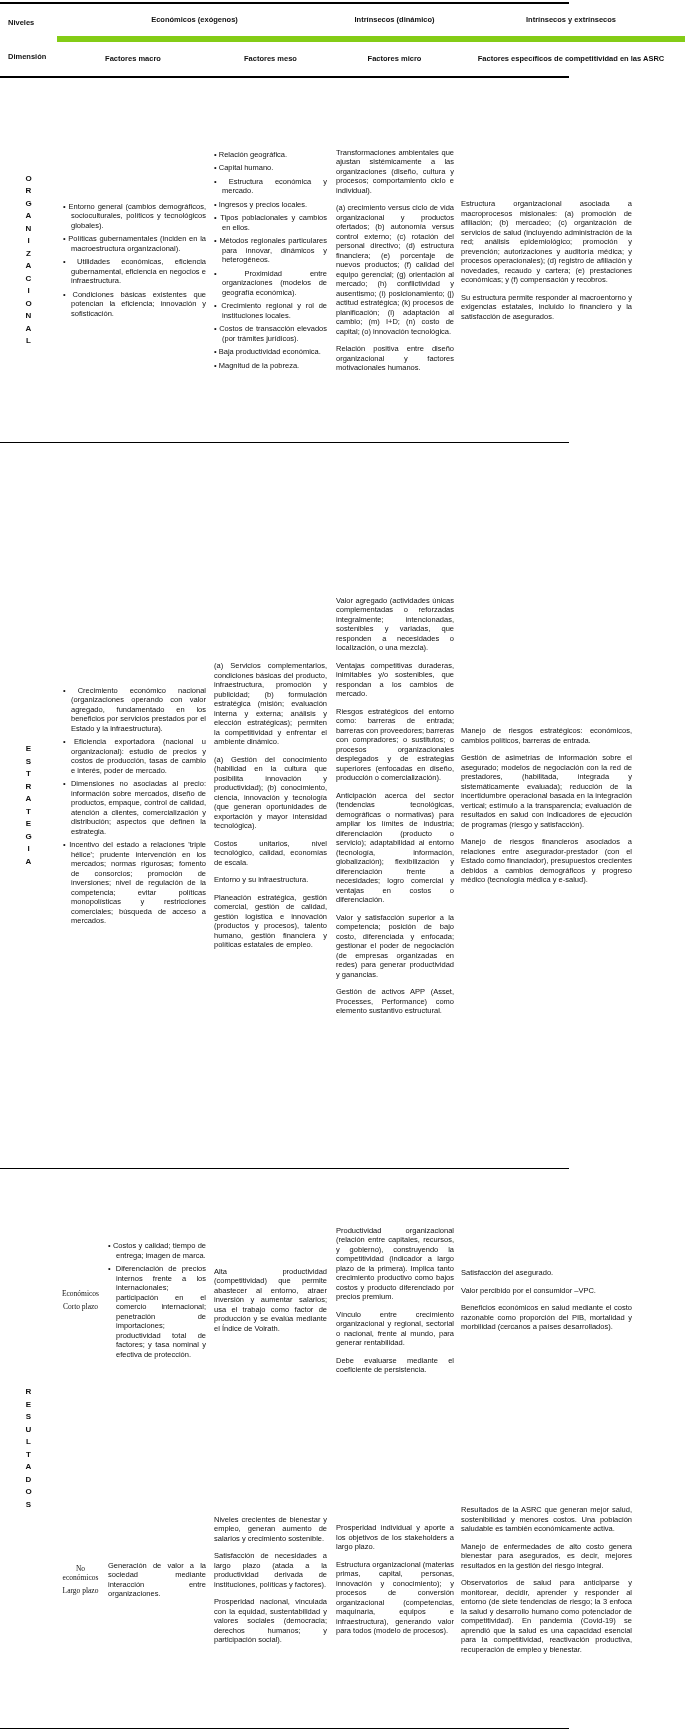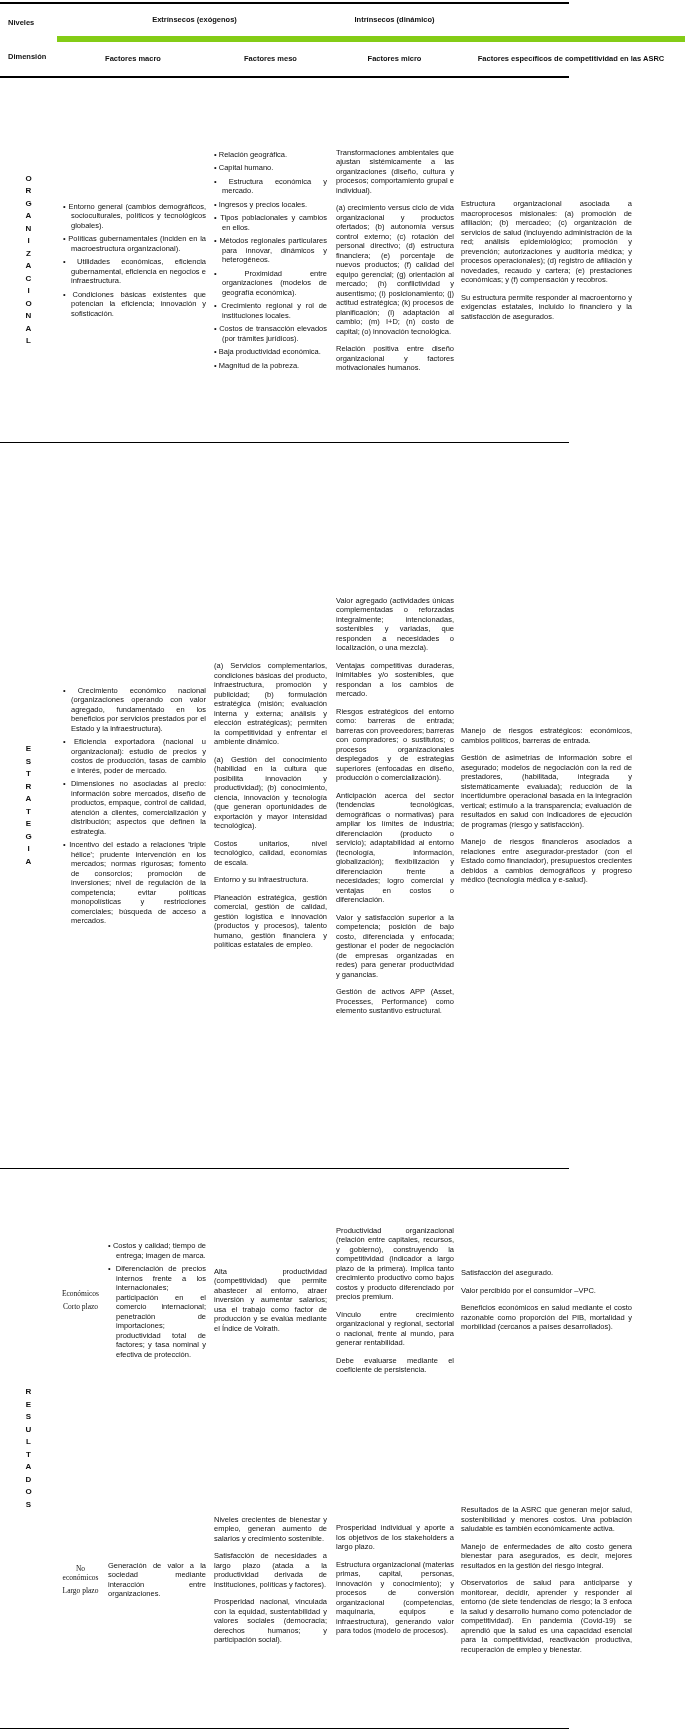--- a/index.html
+++ b/index.html
@@ -110,22 +110,23 @@
 
 <div class="page">
 
   <div class="rule thick"></div>
 
   <div class="hgrid">
     <div class="hcell corner">
       <div>Niveles</div>
       <div>Dimensión</div>
     </div>
-    <div class="hcell g-ext">Extrínsecos (exógenos)</div>
+    <div class="hcell g-ext">Económicos (exógenos)</div>
     <div class="hcell g-int">Intrínsecos (dinámico)</div>
+    <div class="hcell g-mix">Intrínsecos y extrínsecos</div>
     <div class="hcell sub c2">Factores macro</div>
     <div class="hcell sub c3">Factores meso</div>
     <div class="hcell sub c4">Factores micro</div>
     <div class="hcell sub c5">Factores específicos de competitividad en las ASRC</div>
   </div>
 
   <div class="rule thick"></div>
 
   <div class="band org">
     <div class="level-cell">
@@ -157,21 +158,21 @@
         <div class="li">Ingresos y precios locales.</div>
         <div class="li">Tipos poblacionales y cambios en ellos.</div>
         <div class="li">Métodos regionales particulares para innovar, dinámicos y heterogéneos.</div>
         <div class="li">Proximidad entre organizaciones (modelos de geografía económica).</div>
         <div class="li">Crecimiento regional y rol de instituciones locales.</div>
         <div class="li">Costos de transacción elevados (por trámites jurídicos).</div>
         <div class="li">Baja productividad económica.</div>
         <div class="li">Magnitud de la pobreza.</div>
       </div>
     <div class="cell micro">
-        <div class="p">Transformaciones ambientales que ajustan sistémicamente a las organizaciones (diseño, cultura y procesos; comportamiento grupal e individual).</div>
+        <div class="p">Transformaciones ambientales que ajustan sistémicamente a las organizaciones (diseño, cultura y procesos; comportamiento ciclo e individual).</div>
         <div class="p">(a) crecimiento versus ciclo de vida organizacional y productos ofertados; (b) autonomía versus control externo; (c) rotación del personal directivo; (d) estructura financiera; (e) porcentaje de nuevos productos; (f) calidad del equipo gerencial; (g) orientación al mercado; (h) conflictividad y ausentismo; (i) posicionamiento; (j) actitud estratégica; (k) procesos de planificación; (l) adaptación al cambio; (m) I+D; (n) costo de capital; (o) innovación tecnológica.</div>
         <div class="p">Relación positiva entre diseño organizacional y factores motivacionales humanos.</div>
       </div>
     <div class="cell asrc">
         <div class="p">Estructura organizacional asociada a macroprocesos misionales: (a) promoción de afiliación; (b) mercadeo; (c) organización de servicios de salud (incluyendo administración de la red; análisis epidemiológico; promoción y prevención; autorizaciones y auditoría médica; y procesos operacionales); (d) registro de afiliación y novedades, recaudo y cartera; (e) prestaciones económicas; y (f) compensación y recobros.</div>
         <div class="p">Su estructura permite responder al macroentorno y exigencias estatales, incluido lo financiero y la satisfacción de asegurados.</div>
       </div>
   </div>
 
   <div class="rule thin"></div>

